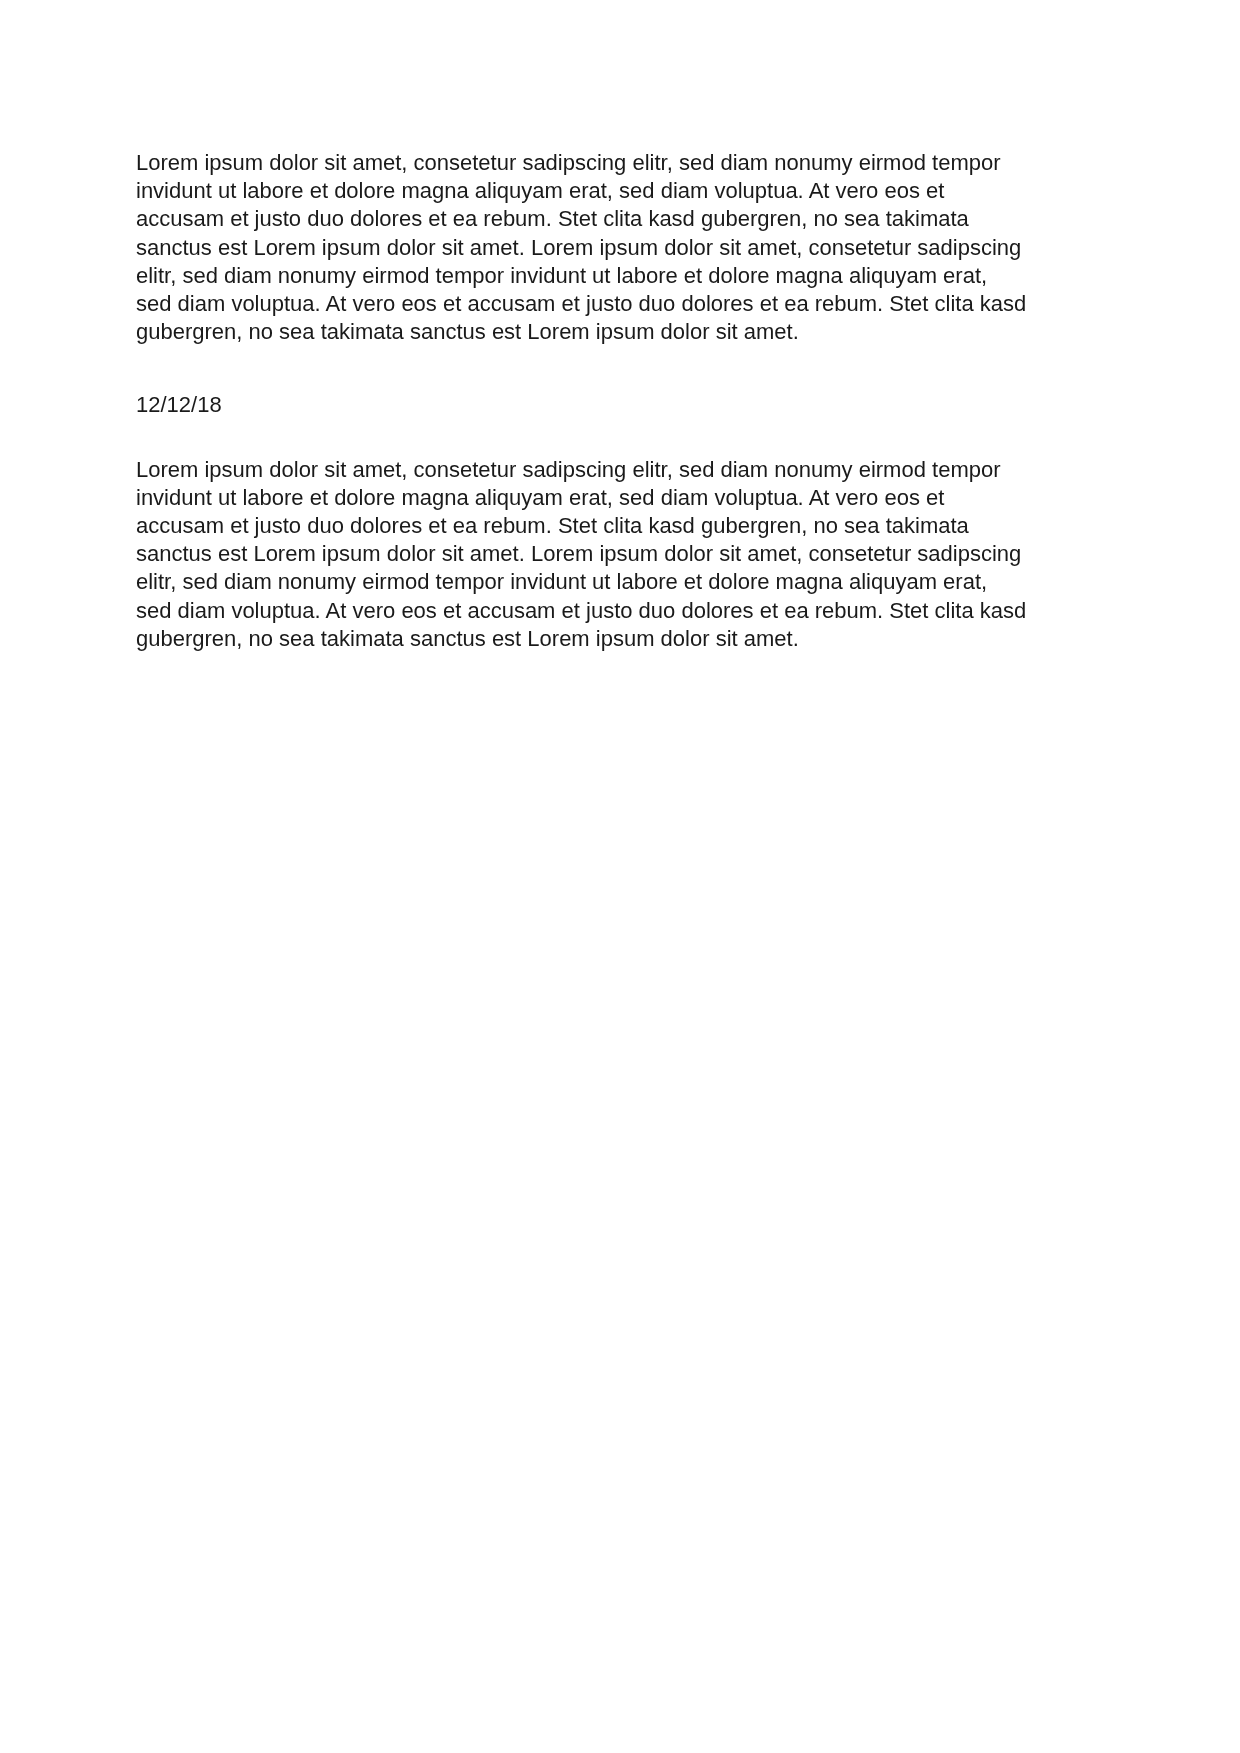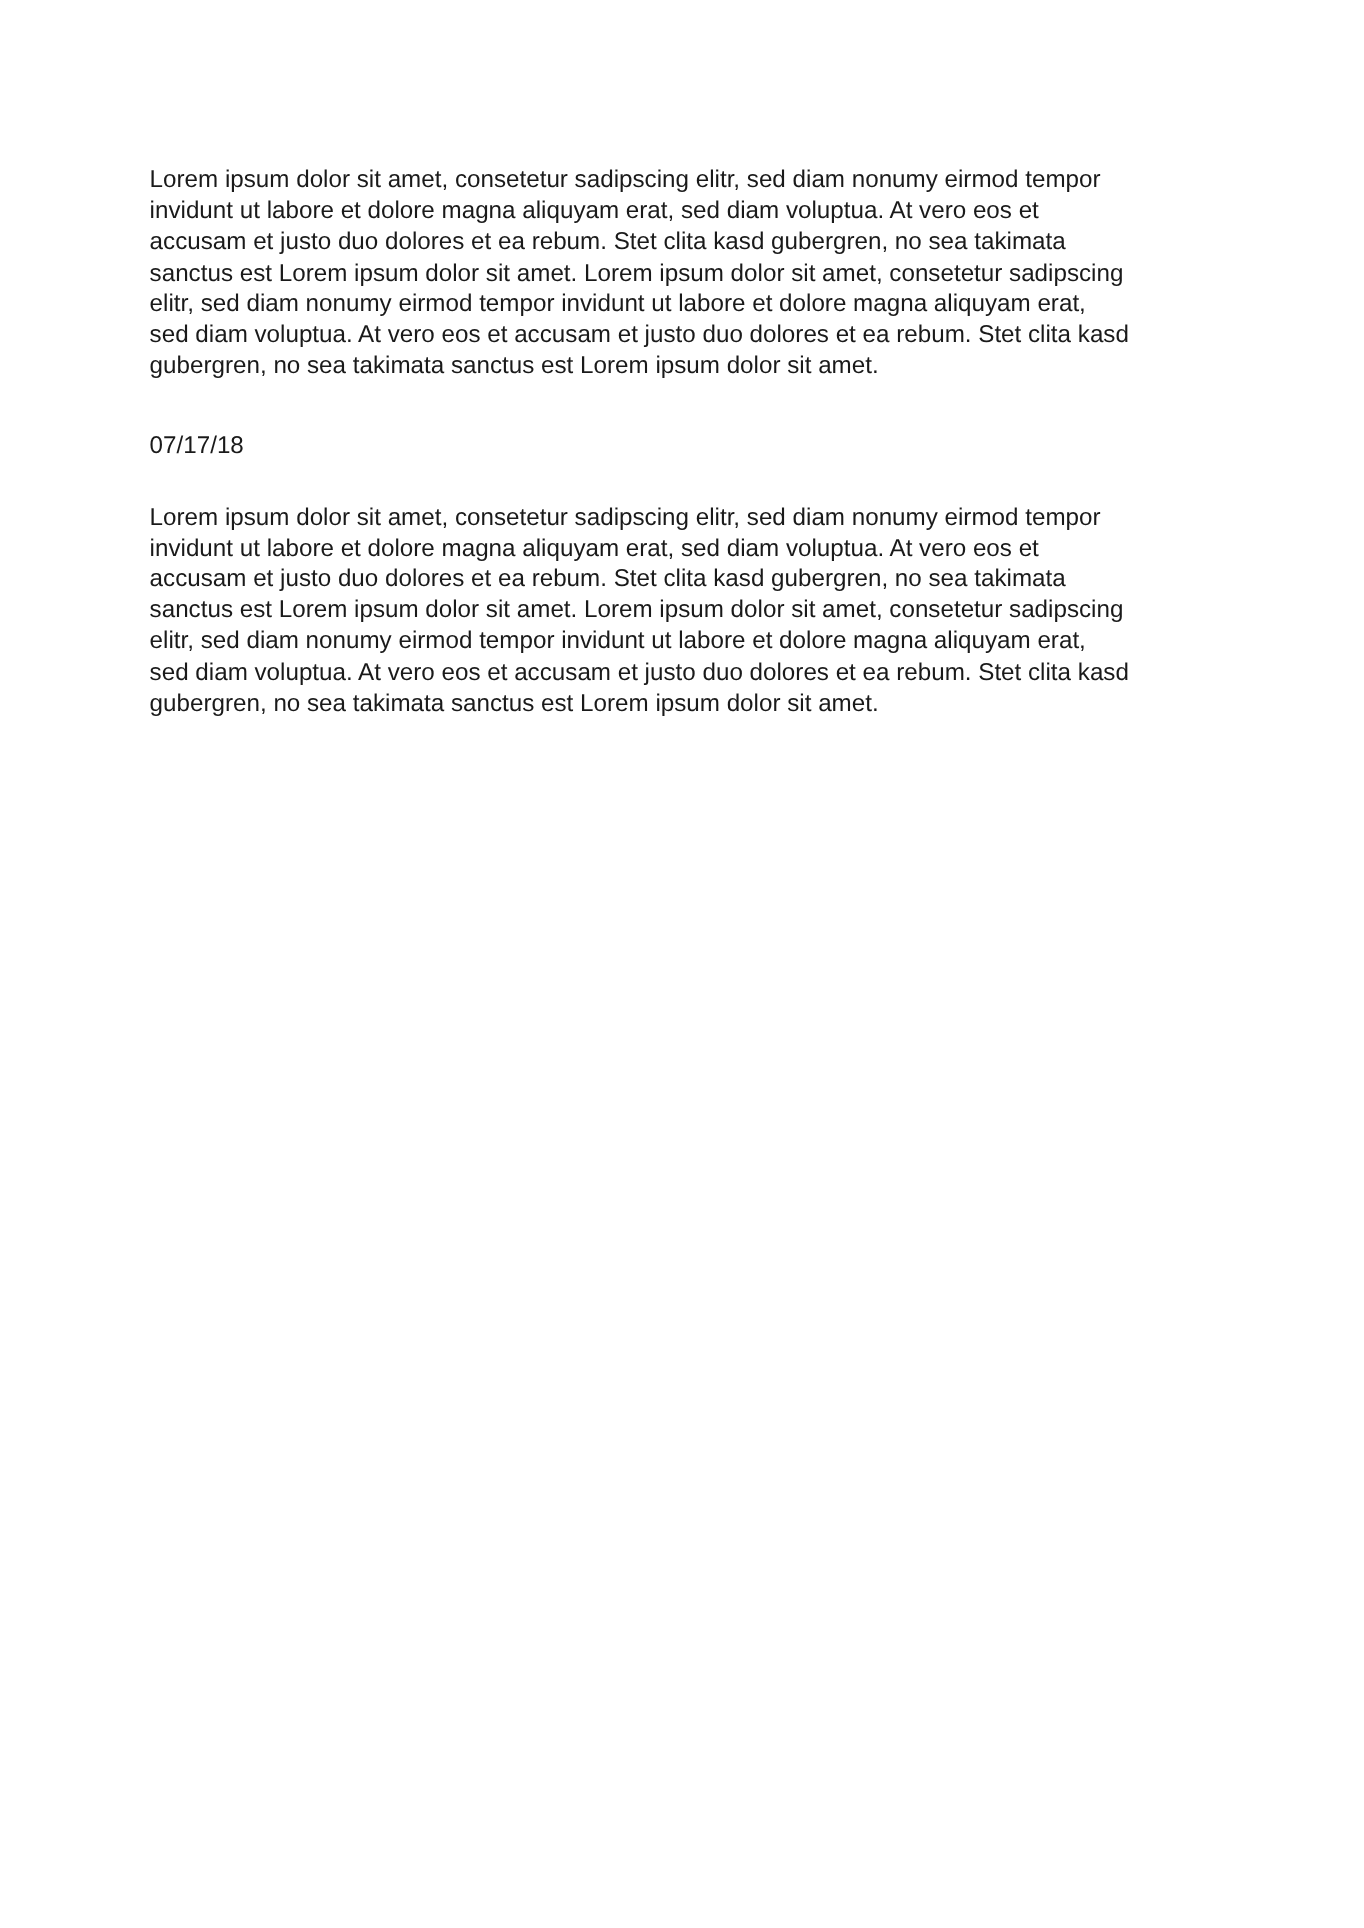--- a/index.html
+++ b/index.html
@@ -38,21 +38,21 @@
 
 <div class="page">
   <p class="para para-first">Lorem ipsum dolor sit amet, consetetur sadipscing elitr, sed diam nonumy eirmod tempor
 invidunt ut labore et dolore magna aliquyam erat, sed diam voluptua. At vero eos et
 accusam et justo duo dolores et ea rebum. Stet clita kasd gubergren, no sea takimata
 sanctus est Lorem ipsum dolor sit amet. Lorem ipsum dolor sit amet, consetetur sadipscing
 elitr, sed diam nonumy eirmod tempor invidunt ut labore et dolore magna aliquyam erat,
 sed diam voluptua. At vero eos et accusam et justo duo dolores et ea rebum. Stet clita kasd
 gubergren, no sea takimata sanctus est Lorem ipsum dolor sit amet.</p>
 
-  <p class="date-line">07/17/18</p>
+  <p class="date-line">12/12/18</p>
 
   <p class="para">Lorem ipsum dolor sit amet, consetetur sadipscing elitr, sed diam nonumy eirmod tempor
 invidunt ut labore et dolore magna aliquyam erat, sed diam voluptua. At vero eos et
 accusam et justo duo dolores et ea rebum. Stet clita kasd gubergren, no sea takimata
 sanctus est Lorem ipsum dolor sit amet. Lorem ipsum dolor sit amet, consetetur sadipscing
 elitr, sed diam nonumy eirmod tempor invidunt ut labore et dolore magna aliquyam erat,
 sed diam voluptua. At vero eos et accusam et justo duo dolores et ea rebum. Stet clita kasd
 gubergren, no sea takimata sanctus est Lorem ipsum dolor sit amet.</p>
 </div>
 

